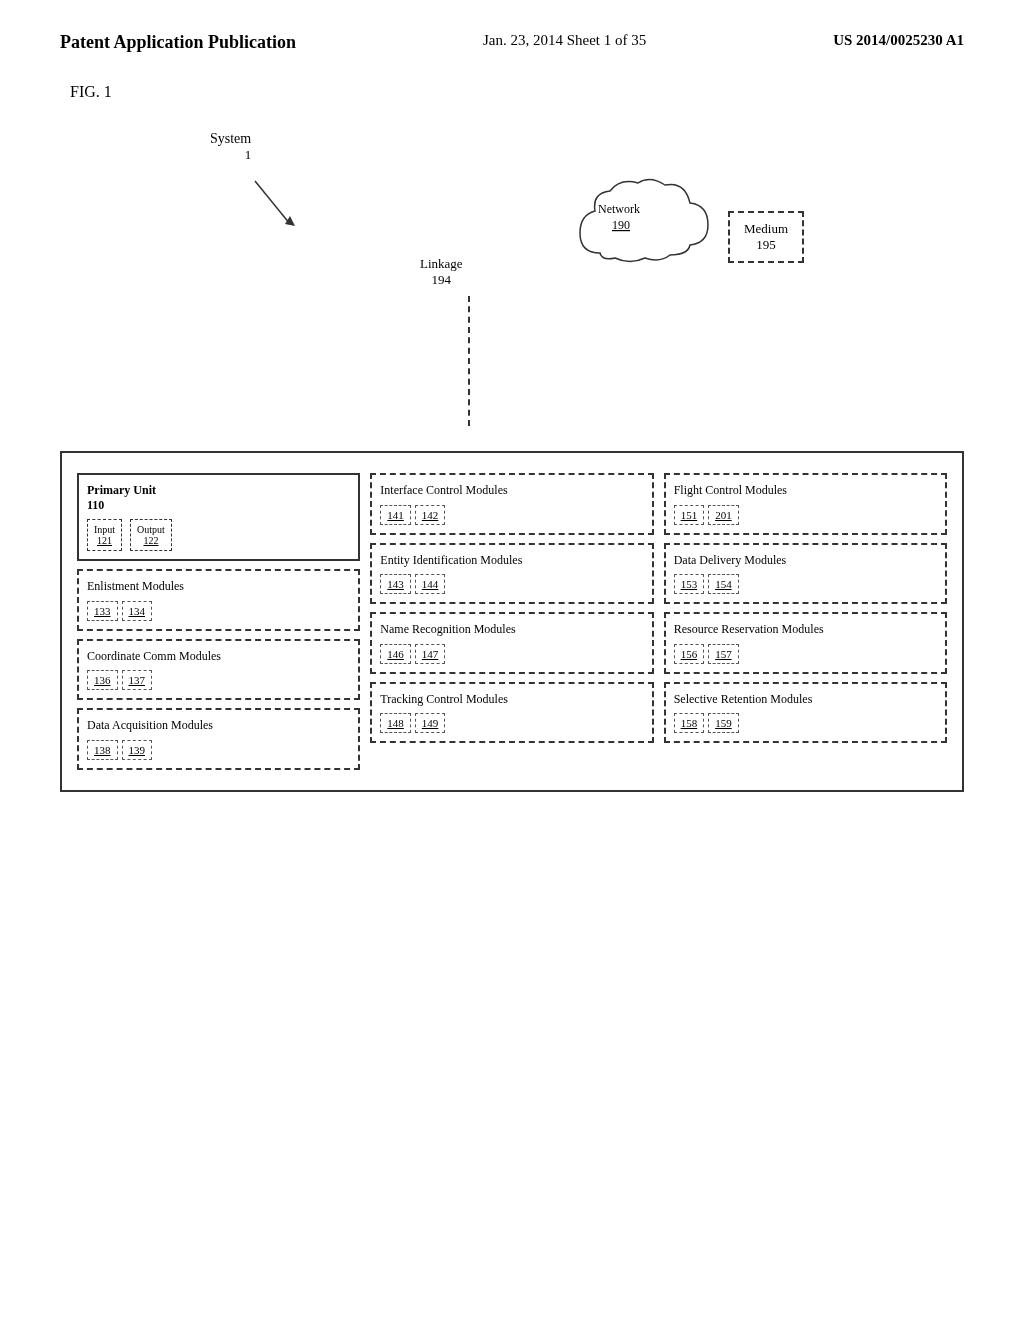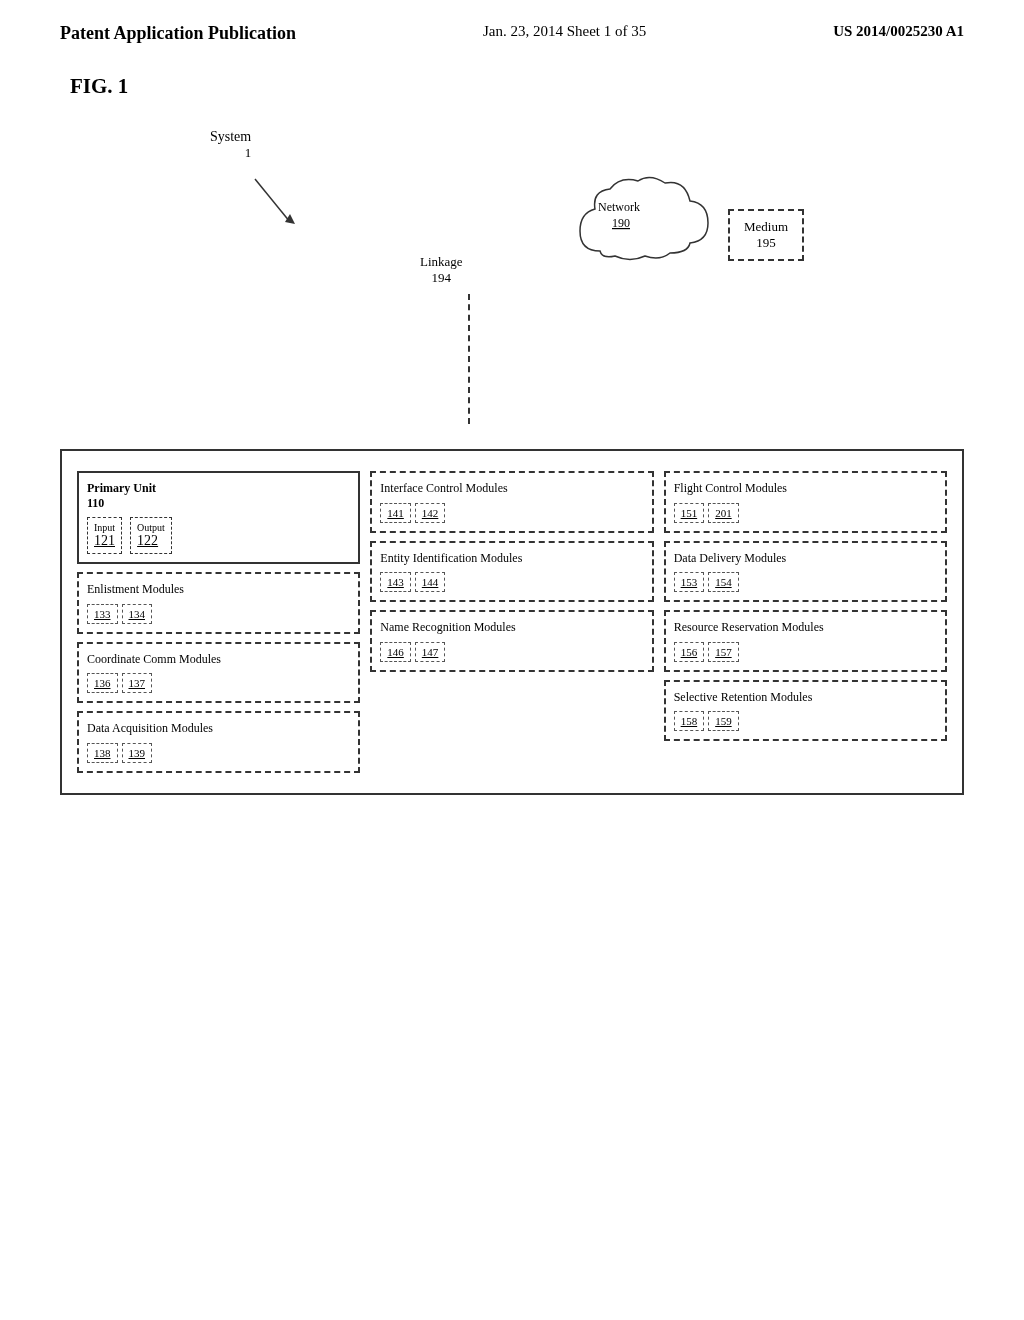--- a/index.html
+++ b/index.html
@@ -8,21 +8,21 @@
       font-family: 'Times New Roman', Times, serif;
       width: 1024px;
       min-height: 1320px;
       position: relative;
     }
 
     .page {
       width: 1024px;
       min-height: 1320px;
       background: #fff;
-      padding: 23px 60px;
+      padding: 32px 60px;
       position: relative;
     }
 
     
     .header {
       display: flex;
       justify-content: space-between;
       align-items: flex-start;
       margin-bottom: 30px;
       border-bottom: none;
@@ -35,22 +35,22 @@
       font-size: 15px;
       text-align: center;
     }
     .header-right {
       font-size: 15px;
       font-weight: bold;
     }
 
     
     .fig-label {
-      font-size: 21px;
-      font-weight: bold;
+      font-size: 16px;
+      font-weight: normal;
       margin-bottom: 10px;
       margin-left: 10px;
     }
 
     
     .top-diagram {
       position: relative;
       height: 320px;
       margin-bottom: 20px;
     }
@@ -71,22 +71,23 @@
     }
     .io-box {
       border: 1px dashed #333;
       padding: 4px 6px;
       font-size: 10px;
     }
     .io-label {
       font-size: 10px;
     }
     .io-num {
-      font-size: 14px;
+      font-size: 10px;
       text-decoration: underline;
+      text-align: center;
     }
 
     .underline-num {
     }
 
     
     .three-col {
       display: grid;
       grid-template-columns: 1fr 1fr 1fr;
       gap: 10px;
@@ -246,20 +247,27 @@
         </div>
 
         <div class="big-module">
           <div class="big-module-title">Name Recognition Modules</div>
           <div class="sub-boxes-row">
             <div class="sub-box">146</div>
             <div class="sub-box">147</div>
           </div>
         </div>
 
+        <div class="big-module">
+          <div class="big-module-title">Tracking Control Modules</div>
+          <div class="sub-boxes-row">
+            <div class="sub-box">148</div>
+            <div class="sub-box">149</div>
+          </div>
+        </div>
 
       </div>
 
       <div class="col-inner">
 
         <div class="big-module">
           <div class="big-module-title">Flight Control Modules</div>
           <div class="sub-boxes-row">
             <div class="sub-box">151</div>
             <div class="sub-box">201</div>

